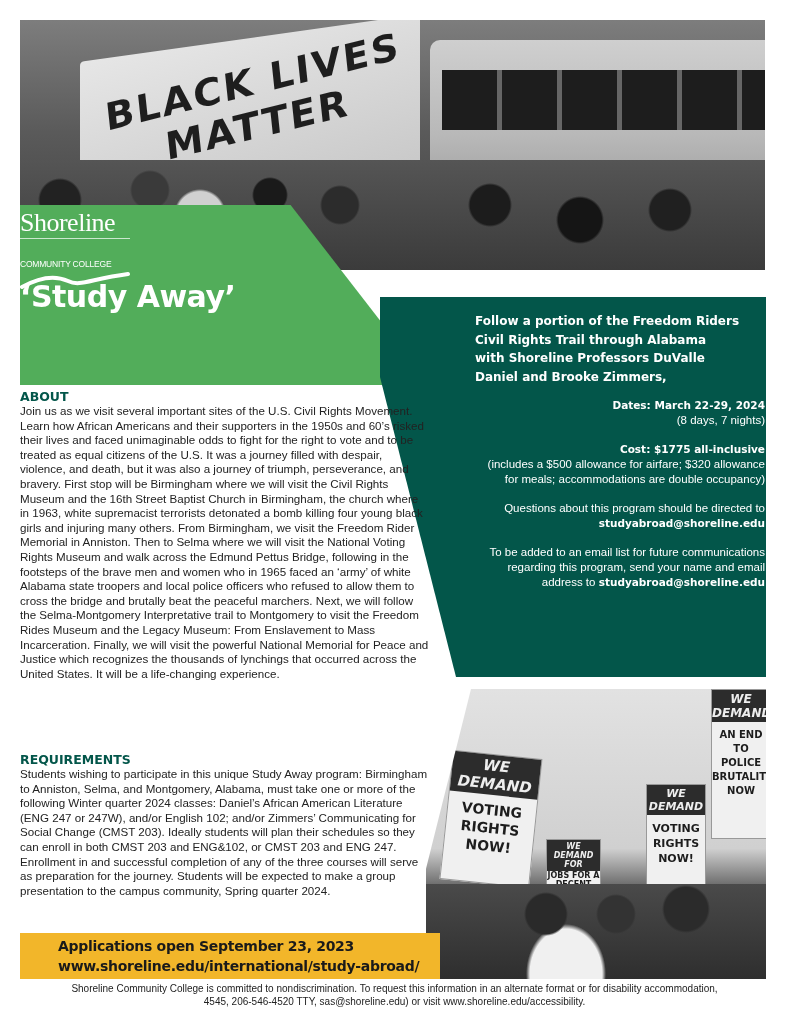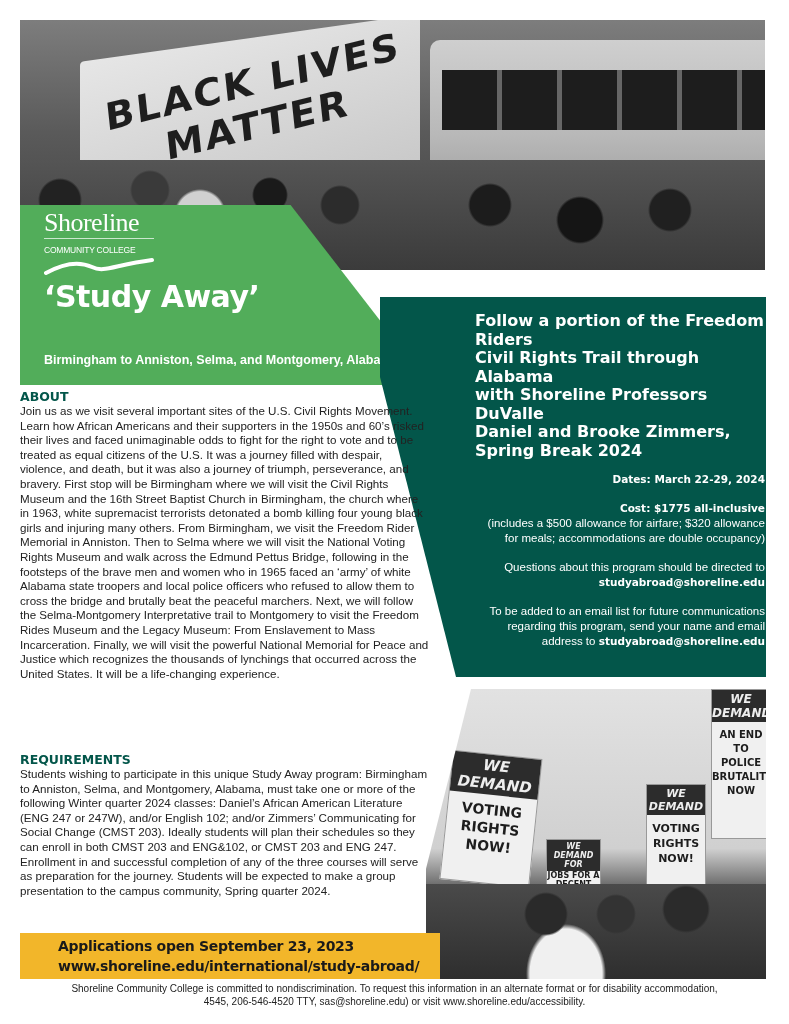--- a/index.html
+++ b/index.html
@@ -52,29 +52,29 @@
       linear-gradient(180deg, #555 0%, #3b3b3b 100%);
   }
 
   
   .title-block {
     position: absolute; left: 20px; top: 205px; width: 410px; height: 180px;
     background: #52ad5a;
     clip-path: polygon(0 0, 270px 0, 410px 180px, 0 180px);
     clip-path: polygon(0 0, 66% 0, 100% 100%, 0 100%);
   }
-  .title-block-inner { position: absolute; left: 36px; top: 205px; width: 430px; height: 180px; }
+  .title-block-inner { position: absolute; left: 12px; top: 205px; width: 430px; height: 180px; }
   .logo { position: absolute; left: 8px; top: 4px; color: #fff; }
   .logo-name {
     font-family: "Liberation Serif", serif; font-size: 26px; line-height: 28px; color: #fff;
     letter-spacing: -0.5px;
   }
   .logo-sub {
     font-family: "Liberation Sans", sans-serif; font-size: 8.5px; color: #fff;
-    border-top: 1px solid rgba(255,255,255,0.7); padding-top: 6px; margin-top: 1px; letter-spacing: -0.2px;
+    border-top: 1px solid rgba(255,255,255,0.7); padding-top: 20px; margin-top: 1px; letter-spacing: -0.2px;
   }
   .logo-wave { display: block; margin-top: 2px; }
   .title-main {
     position: absolute; left: 8px; top: 75px;
     font-family: "DejaVu Sans", sans-serif; font-weight: bold; color: #fff;
     font-size: 30px; line-height: 34px; letter-spacing: -0.5px;
   }
   .title-sub {
     position: absolute; left: 8px; top: 148px;
     font-family: "Liberation Sans", sans-serif; font-weight: bold; color: #fff;
@@ -84,21 +84,21 @@
     position: absolute; left: 380px; top: 297px; width: 386px; height: 380px;
     background: #03564a;
     clip-path: polygon(0 0, 100% 0, 100% 100%, 20% 100%, 0 25%);
     clip-path: polygon(30px 0, 386px 0, 386px 380px, 76px 380px, 0 80px, 0 0);
   }
   .info-content {
     position: absolute; left: 475px; top: 312px; width: 290px; color: #fff;
     font-family: "Liberation Sans", sans-serif; font-size: 11.5px; line-height: 15px;
   }
   .info-heading {
-    font-family: "DejaVu Sans", sans-serif; font-weight: bold; font-size: 16px; line-height: 18.5px;
+    font-family: "DejaVu Sans", sans-serif; font-weight: bold; font-size: 12px; line-height: 18.5px;
     margin-bottom: 12px;
   }
   .info-bold { font-family: "DejaVu Sans", sans-serif; font-weight: bold; font-size: 10.5px; }
   .info-para { margin-bottom: 14px; text-align: right; }
 
   
   .section { position: absolute; left: 20px; width: 410px; }
   .section-heading {
     font-family: "DejaVu Sans", sans-serif; font-weight: bold; color: #03564a;
     font-size: 12.5px; line-height: 14px;
@@ -170,34 +170,33 @@
   <div class="logo">
     <div class="logo-name">Shoreline</div>
     <div class="logo-sub">COMMUNITY COLLEGE</div>
     <svg class="logo-wave" width="110" height="20" viewBox="0 0 110 20">
       <path d="M2 16 C 20 6, 35 4, 48 10 C 60 16, 70 8, 108 3" stroke="#fff" stroke-width="4" fill="none" stroke-linecap="round"></path>
     </svg>
   </div>
   <div class="title-main">
     <div>‘Study Away’</div>
   </div>
-  <div class="title-sub">Birmingham to Anniston, Selma, and Montgomery, Alabama</div>
 </div>
 
 <div class="info-panel-shape"></div>
 <div class="info-content">
   <div class="info-heading">
     <div>Follow a portion of the Freedom Riders</div>
     <div>Civil Rights Trail through Alabama</div>
     <div>with Shoreline Professors DuValle</div>
     <div>Daniel and Brooke Zimmers,</div>
-    <div>Spring Break 2024</div>
   </div>
   <div class="info-para">
     <div class="info-bold">Dates: March 22-29, 2024</div>
+    <div>(8 days, 7 nights)</div>
   </div>
   <div class="info-para">
     <div class="info-bold">Cost: $1775 all-inclusive</div>
     <div>(includes a $500 allowance for airfare; $320 allowance for meals; accommodations are double occupancy)</div>
   </div>
   <div class="info-para">
     <span>Questions about this program should be directed to</span>
     <span class="info-bold">studyabroad@shoreline.edu</span>
   </div>
   <div class="info-para">

